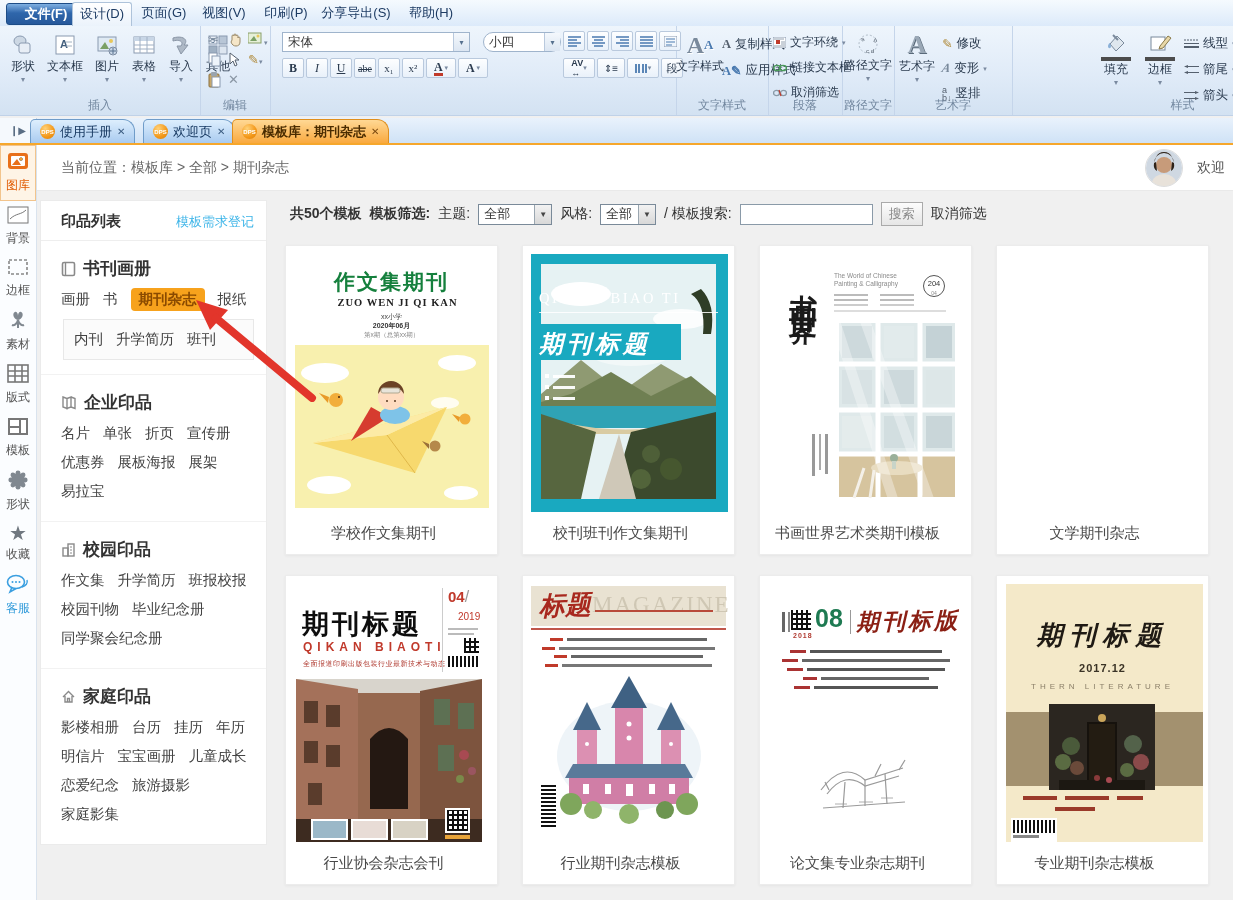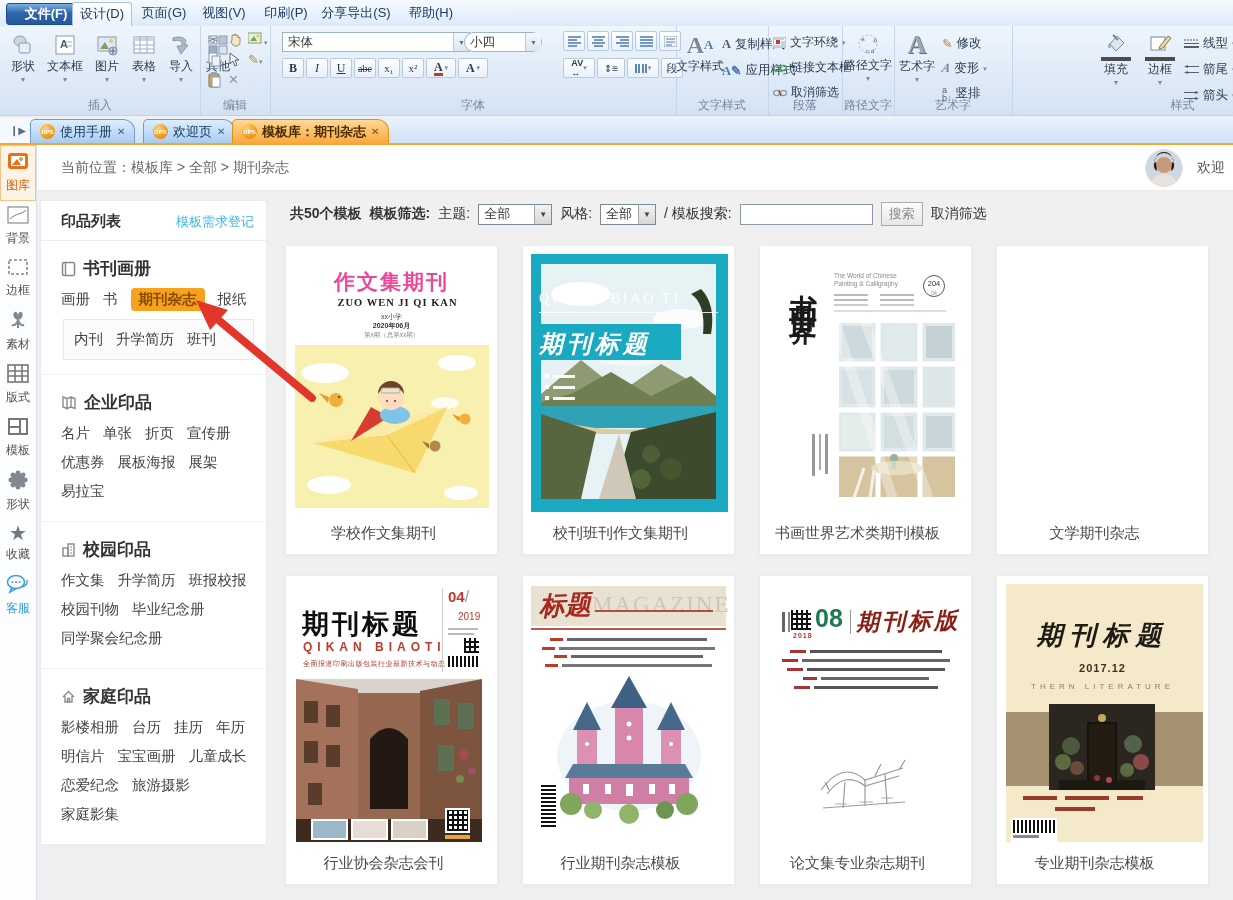--- a/index.html
+++ b/index.html
@@ -231,21 +231,21 @@
         <span style="font-weight:bold;color:#8a96a4;">✕</span>
       </div>
       <div class="rglabel">编辑</div>
     </div>
 
     <div class="rgroup" style="left:270px;width:406px;">
       <div class="sel" style="left:12px;top:6px;width:188px;">
         <span class="v">宋体</span>
           <span class="dd">▾</span>
       </div>
-      <div class="sel" style="left:194px;top:6px;width:78px;border-radius:10px;">
+      <div class="sel" style="left:213px;top:6px;width:78px;border-radius:10px;">
         <span class="v">小四</span>
           <span class="dd">▾</span>
       </div>
       <div class="srow" style="left:293px;top:5px;">
         <span class="minibtn">
             <svg width="13" height="11">
               <path d="M0 1h13M0 4h9M0 7h13M0 10h9" stroke="#4a7ab0" stroke-width="1.6"></path>
             </svg>
           </span>
         <span class="minibtn">
@@ -295,21 +295,20 @@
             <span style="font-size:10px;">⇕≡</span>
           </span>
         <span class="minibtn" style="width:32px;">
             <svg width="13" height="11">
               <path d="M1 1v9M4 1v9M8 1v9M11 1v9" stroke="#4a7ab0" stroke-width="1.8"></path>
             </svg>
             <span style="font-size:7px;color:#7a8aa0;">▾</span>
           </span>
         <span class="minibtn" style="font-size:11px;">段</span>
       </div>
-      <div class="rglabel">字体</div>
     </div>
 
     <div class="rgroup" style="left:676px;width:92px;">
       <div class="bigbtn abs" style="left:2px;top:6px;width:44px;">
         <span class="bicon serif" style="font-size:24px;font-weight:bold;color:#7a8a9c;text-shadow:1px 1px 0 #fff;">A<span style="font-size:13px;color:#4a7ab0;">A</span></span>
         <span class="blabel">文字样式</span>
       </div>
       <div class="abs" style="left:46px;top:10px;display:flex;flex-direction:column;gap:9px;">
         <span class="iconrow">
             <span class="serif" style="font-weight:bold;color:#55606e;">A</span>
@@ -691,21 +690,21 @@
         <span class="dd">▼</span>
       </span>
     <span>/ 模板搜索:</span>
     <input class="finput" value="" style="">
     <span class="fbtn">搜索</span>
     <span>取消筛选</span>
   </div>
 
   <div class="card" style="left:285px;top:245px;">
     <div class="cover">
-      <div class="abs ctr" style="top:22px;font-size:21px;font-weight:900;letter-spacing:2px;color:#ec4899;font-family:Liberation Mono, monospace;">作文集期刊</div>
+      <div class="abs ctr" style="top:22px;font-size:21px;font-weight:900;letter-spacing:2px;color:#15803d;font-family:Liberation Mono, monospace;">作文集期刊</div>
       <div class="abs ctr serif" style="top:51px;font-size:10.5px;font-weight:bold;letter-spacing:1px;color:#222;padding-left:12px;">ZUO WEN JI QI KAN</div>
       <div class="abs ctr" style="top:66px;font-size:7px;color:#444;">xx小学</div>
       <div class="abs ctr" style="top:75px;font-size:7px;font-weight:bold;color:#333;">2020年06月</div>
       <div class="abs ctr" style="top:85px;font-size:6.5px;color:#888;">第x期（总第xx期）</div>
       <svg class="abs" style="left:9px;top:99px;" width="194" height="163">
         <rect width="194" height="163" fill="#f8f0ae"></rect>
         <ellipse cx="30" cy="28" rx="24" ry="10" fill="#fff"></ellipse>
           <ellipse cx="162" cy="18" rx="19" ry="8" fill="#fff"></ellipse>
         <ellipse cx="150" cy="58" rx="14" ry="6" fill="#fffdf0"></ellipse>
           <ellipse cx="34" cy="140" rx="22" ry="9" fill="#fff"></ellipse>

